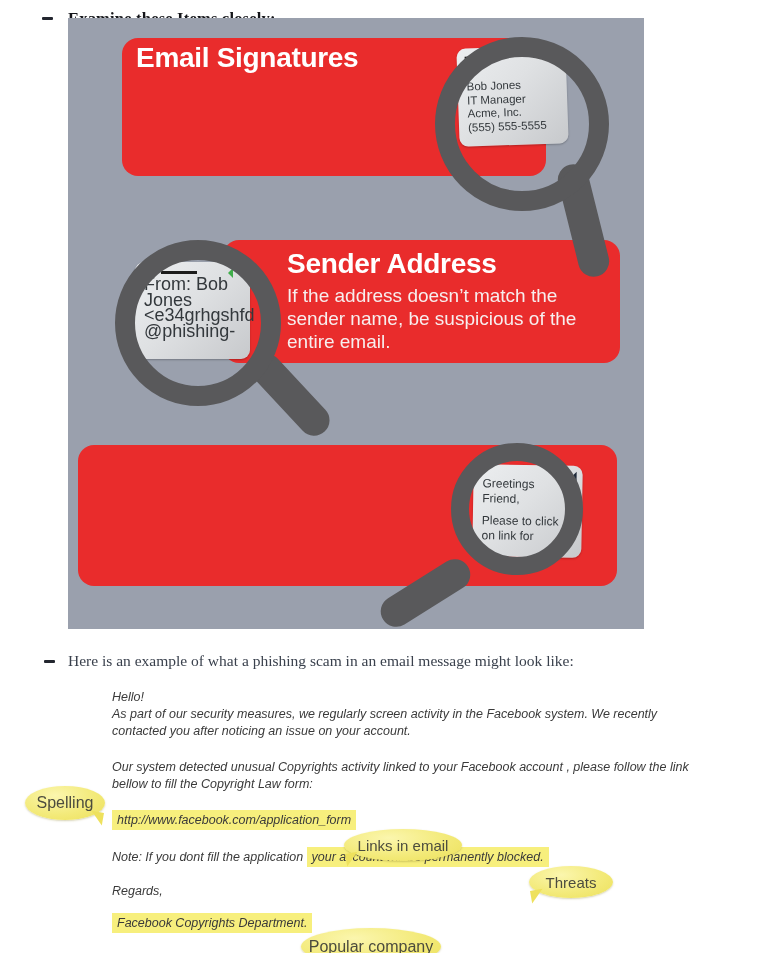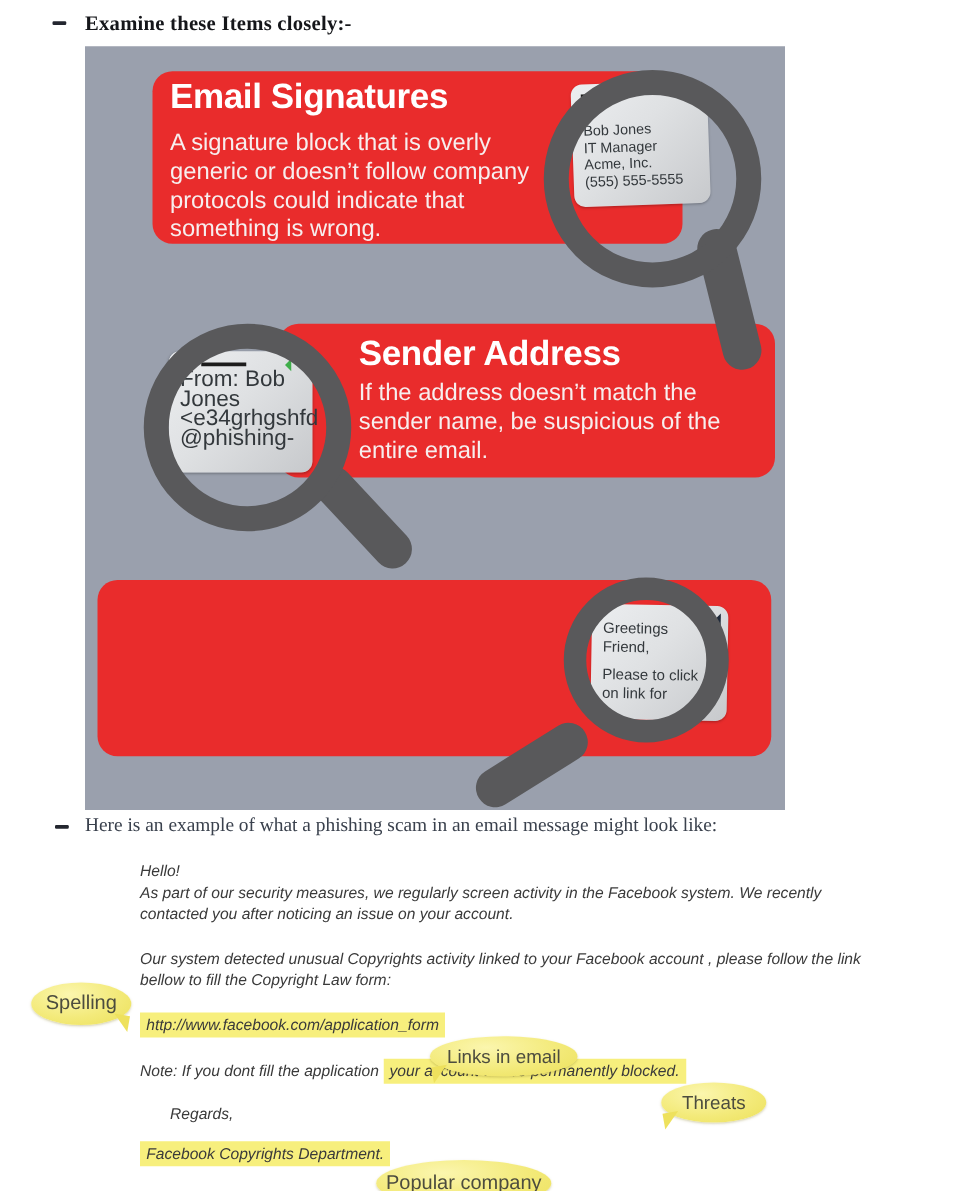--- a/index.html
+++ b/index.html
@@ -6,21 +6,21 @@
   .page{position:relative;width:766px;height:953px;background:#ffffff;overflow:hidden;
         font-family:"Liberation Sans",sans-serif;}
 
   
   .dash{position:absolute;width:11px;height:3px;background:#23262f;border-radius:1px;}
   .lead{position:absolute;left:68px;font-family:"Liberation Serif",serif;color:#15161a;}
   .lead.b1{top:9px;font-size:16.5px;font-weight:bold;letter-spacing:.2px;}
   .lead.b2{top:652px;font-size:15.5px;font-weight:normal;color:#3a414d;}
 
   
-  .panel{position:absolute;left:68px;top:37px;width:560px;height:611px;background:#9aa0ad;}
+  .panel{position:absolute;left:68px;top:18px;width:560px;height:611px;background:#9aa0ad;padding-left:16px;}
 
   .card{position:absolute;background:#e92c2c;border-radius:16px;color:#ffffff;}
   .card .ttl{position:absolute;margin:0;font-size:28px;font-weight:bold;letter-spacing:-0.3px;color:#ffffff;}
   .card .bdy{position:absolute;font-size:19px;line-height:23px;color:#f7eeee;}
   .card1{left:54px;top:20px;width:424px;height:138px;}
   .card1 .ttl{left:14px;top:4px;}
   .card1 .bdy{left:14px;top:46px;width:320px;}
   .card2{left:155px;top:222px;width:397px;height:123px;}
   .card2 .ttl{left:64px;top:8px;}
   .card2 .bdy{left:64px;top:44px;width:324px;}
@@ -83,21 +83,20 @@
 
 <div class="page">
 
   <span class="dash" style="left:42px;top:17px;"></span>
   <div class="lead b1">Examine these Items closely:-</div>
 
   <div class="panel">
 
     <div class="card card1">
       <h2 class="ttl">Email Signatures</h2>
-      <div class="bdy">A signature block that is overly generic or doesn’t follow company protocols could indicate that something is wrong.</div>
     </div>
 
     <div class="card card2">
       <h2 class="ttl">Sender Address</h2>
       <div class="bdy">If the address doesn’t match the sender name, be suspicious of the entire email.</div>
     </div>
 
     <div class="card card3">
     </div>
 
@@ -157,21 +156,21 @@
   <div class="eline" style="top:724px;">contacted you after noticing an issue on your account.</div>
   <div class="eline" style="top:707px;">As part of our security measures, we regularly screen activity in the Facebook system. We recently</div>
   <div class="eline" style="top:760px;">Our system detected unusual Copyrights activity linked to your Facebook account , please follow the link</div>
   <div class="eline" style="top:777px;">bellow to fill the Copyright Law form:</div>
   <div class="eline" style="top:813px;">
     <span class="hl">http://www.facebook.com/application_form</span>
   </div>
   <div class="eline" style="top:850px;">
     <span>Note: If you dont fill the application </span><span class="hl">your account will be permanently blocked.</span>
   </div>
-  <div class="eline" style="top:884px;margin-left:24px;">Regards,</div>
+  <div class="eline" style="top:884px;">Regards,</div>
   <div class="eline" style="top:916px;">
     <span class="hl">Facebook Copyrights Department.</span>
   </div>
 
   <div class="bubble bub-spelling">
     <span>Spelling</span>
     <span class="tail tail-r"></span>
   </div>
   <div class="bubble bub-links">
     <span>Links in email</span>

